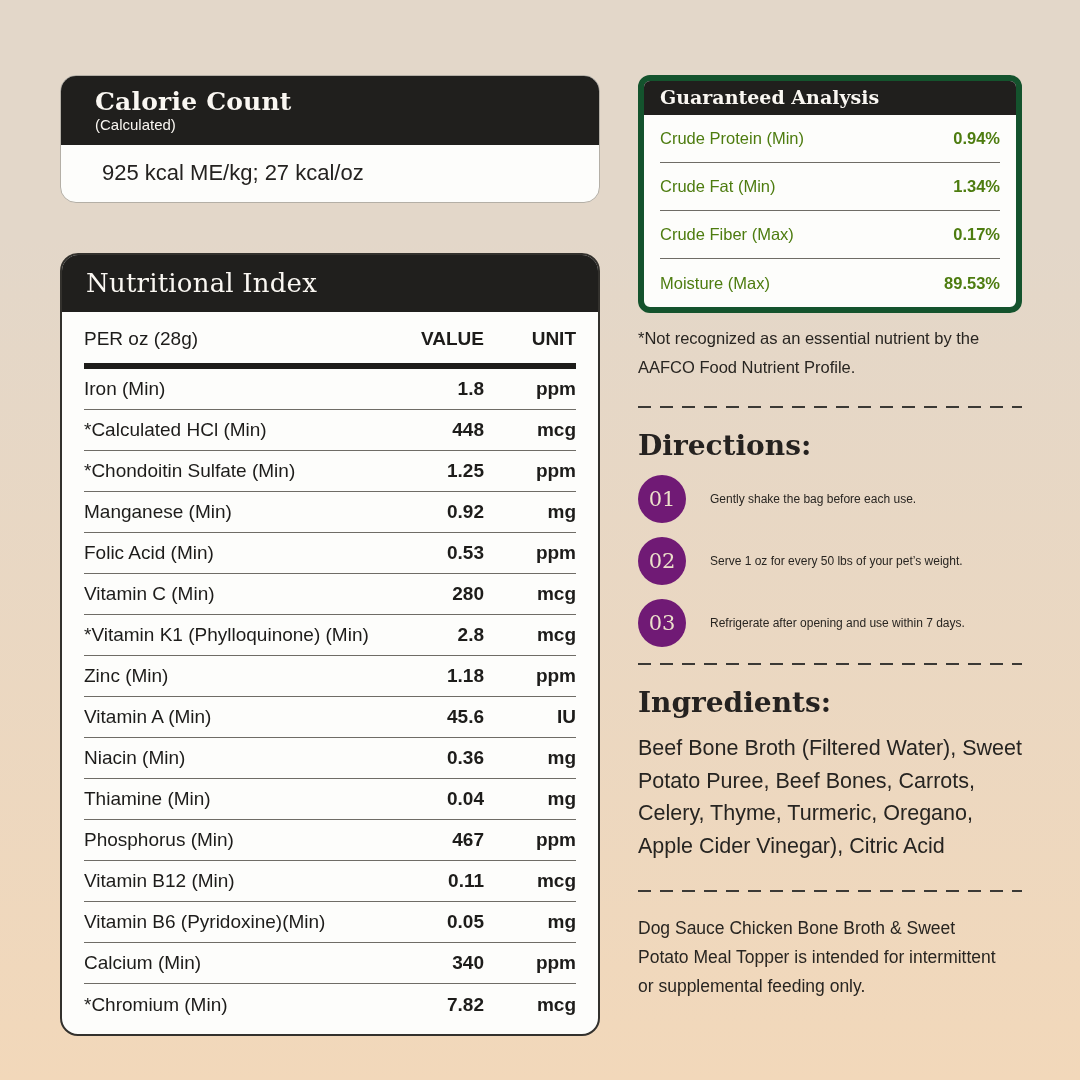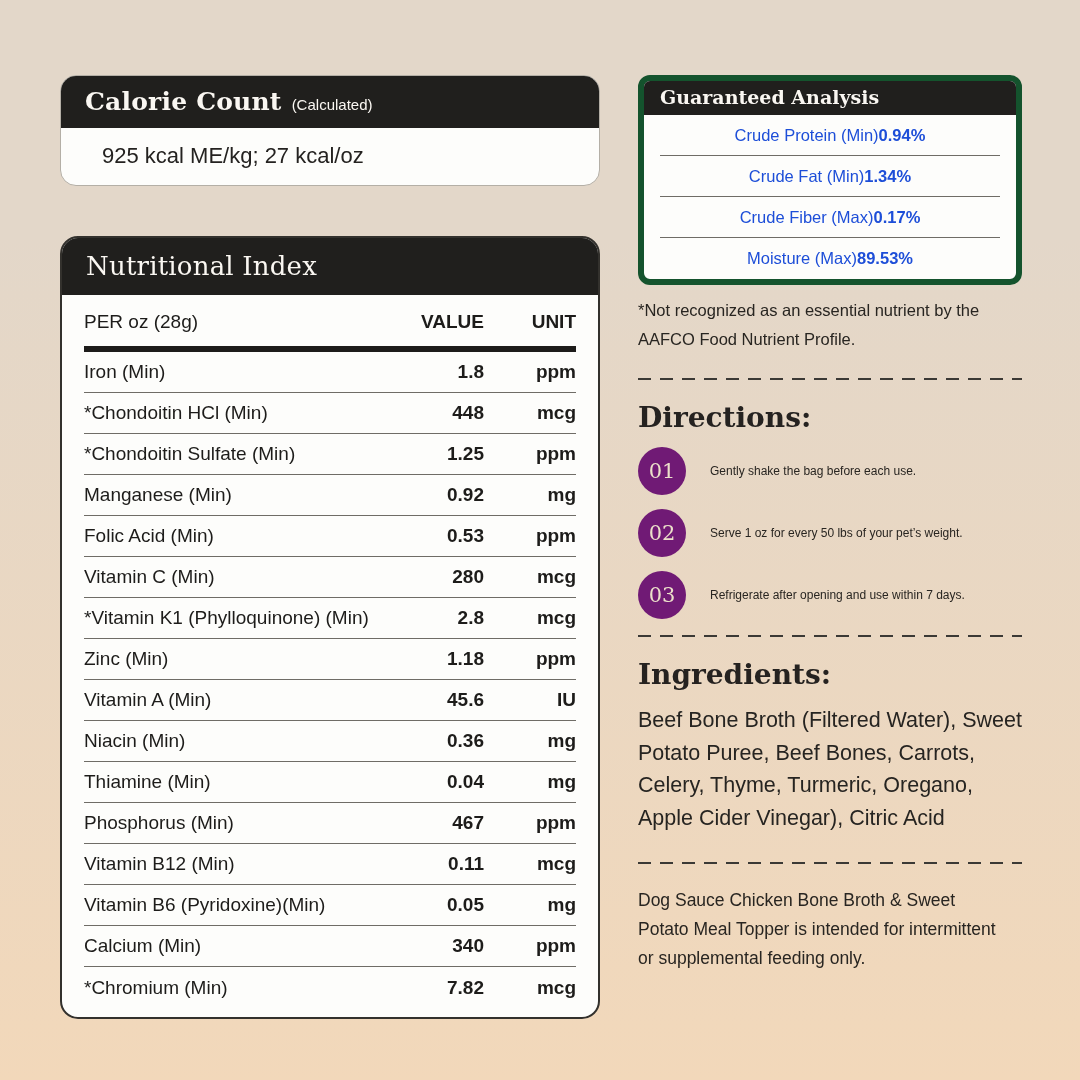--- a/index.html
+++ b/index.html
@@ -24,21 +24,21 @@
 
   .col-left{position:absolute;left:60px;top:75px;width:540px;}
   .col-right{position:absolute;left:638px;top:75px;width:384px;}
 
   
   .card{border-radius:16px;overflow:hidden;background:var(--panel);}
   .card-head{background:var(--ink);color:#faf7f2;display:flex;align-items:baseline;}
 
   
   .calorie-card{border:1px solid #b4afa6;margin-bottom:50px;}
-  .calorie-head{padding:11px 24px 12px;}
+  .calorie-head{padding:11px 24px 12px;flex-direction:column;}
   .calorie-head h1{font-size:25px;font-weight:700;letter-spacing:.2px;}
   .calorie-head .sub{font-size:15px;margin-left:10px;font-family:"Liberation Sans",sans-serif;font-weight:400;}
   .calorie-body{padding:15px 41px 16px;}
   .calorie-body p{font-size:22px;color:#242220;}
 
   
   .ni-card{border:2px solid #33312d;border-radius:18px;}
   .ni-head{padding:13px 24px 14px;}
   .ni-head h1{font-size:26px;font-weight:400;letter-spacing:.2px;}
   .ni-body{padding:0 22px 9px;}
@@ -49,21 +49,21 @@
   .t-label{flex:1;text-align:left;}
   .t-value{width:110px;text-align:right;}
   .t-unit{width:92px;text-align:right;}
   .bold{font-weight:700;}
 
   
   .ga-card{border:6px solid #14532d;border-radius:12px;margin-bottom:11px;}
   .ga-head{padding:5px 16px 7px;}
   .ga-head h1{font-size:19px;font-weight:700;}
   .ga-body{padding:0 16px;}
-  .ga-row{display:flex;align-items:center;justify-content:center;height:41px;border-bottom:1px solid var(--rule);font-size:16.5px;color:#1d4ed8;}
+  .ga-row{display:flex;align-items:center;justify-content:space-between;height:48px;border-bottom:1px solid var(--rule);font-size:16.5px;color:#4d7c0f;}
   .ga-body .ga-row:last-child{border-bottom:none;}
 
   
   .note{font-size:16.5px;line-height:29px;color:var(--text);margin-bottom:24px;}
   .divider{height:2px;background:repeating-linear-gradient(90deg,#3b3935 0 13px,transparent 13px 22px);}
   .h2{font-size:28px;font-weight:700;color:#252220;margin:21px 0 0;}
   .steps{margin-top:13px;}
   .step{display:flex;align-items:center;gap:24px;min-height:48px;margin-bottom:14px;}
   .badge{width:48px;height:48px;border-radius:50%;background:#701a75;color:var(--cream);
          display:flex;align-items:center;justify-content:center;font-size:21px;flex:0 0 48px;}
@@ -99,21 +99,21 @@
       </div>
       <div class="thick-rule"></div>
       <div class="t-rows">
 
       <div class="t-row">
           <span class="t-label">Iron (Min)</span>
           <span class="t-value bold">1.8</span>
           <span class="t-unit bold">ppm</span>
         </div>
           <div class="t-row">
-          <span class="t-label">*Chondoitin HCl (Min)</span>
+          <span class="t-label">*Calculated HCl (Min)</span>
           <span class="t-value bold">448</span>
           <span class="t-unit bold">mcg</span>
         </div>
           <div class="t-row">
           <span class="t-label">*Chondoitin Sulfate (Min)</span>
           <span class="t-value bold">1.25</span>
           <span class="t-unit bold">ppm</span>
         </div>
           <div class="t-row">
           <span class="t-label">Manganese (Min)</span>

